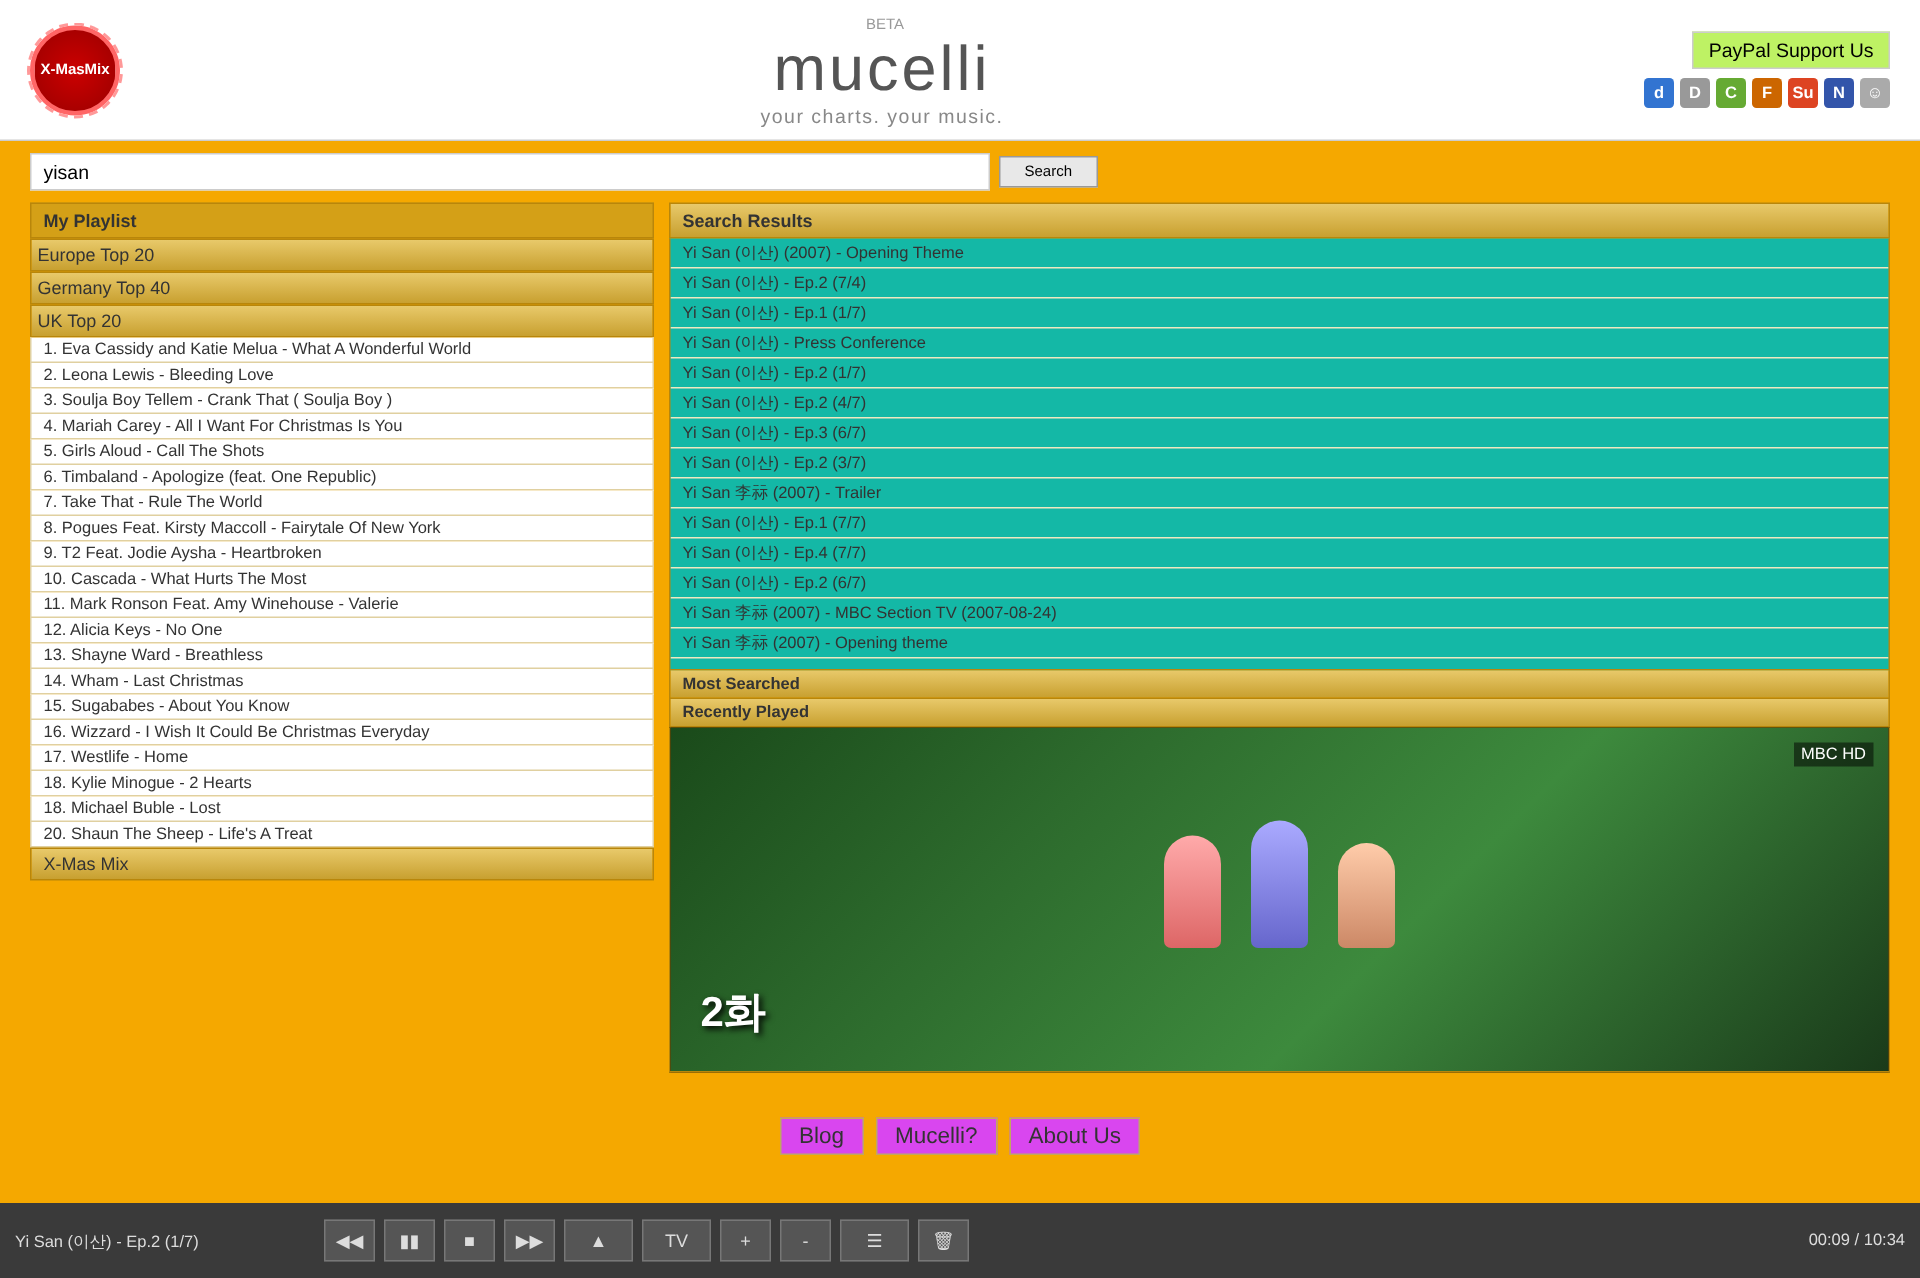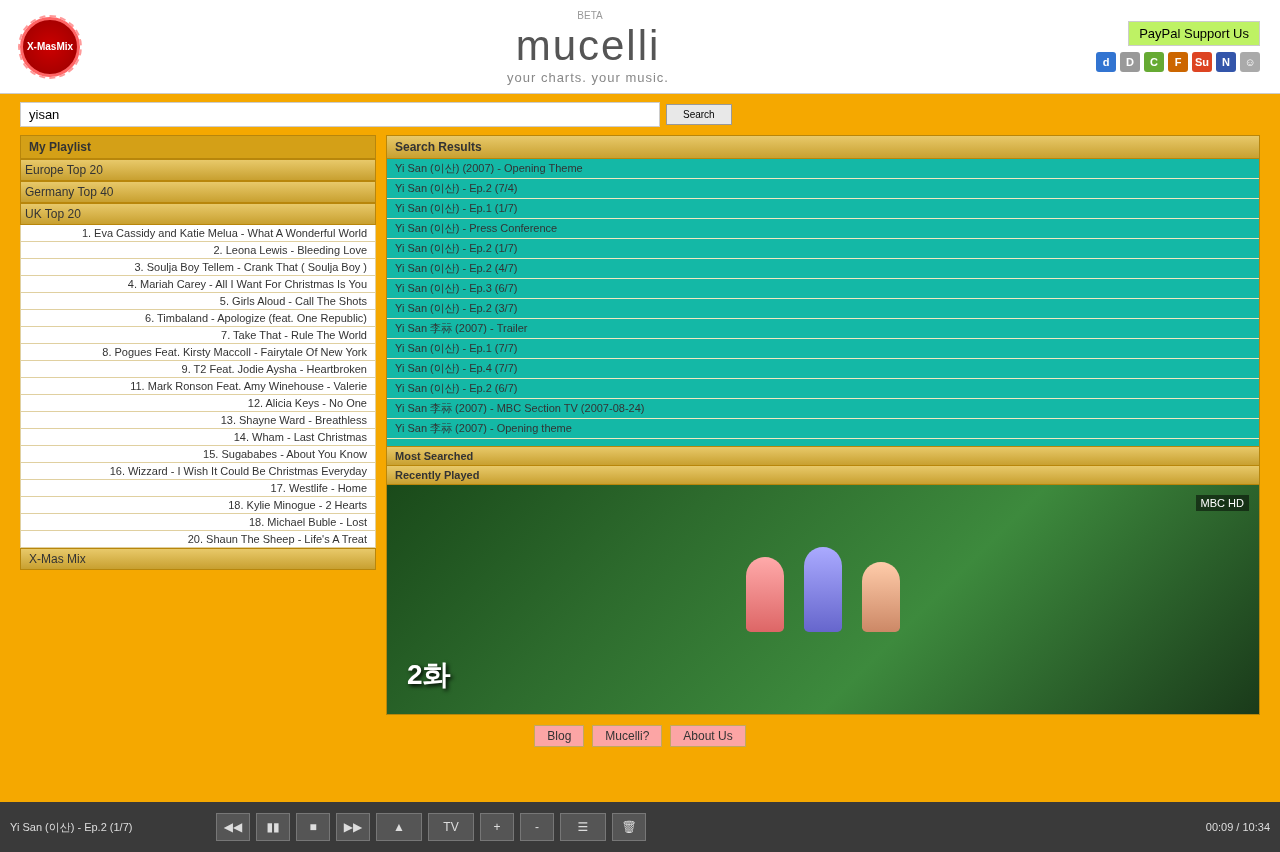--- a/index.html
+++ b/index.html
@@ -78,21 +78,21 @@
     }
 
     
     #main-content {
       display: flex;
       gap: 10px;
       padding: 0 20px;
     }
 
     
-    #left-panel { width: 356px; flex-shrink: 0; }
+    #left-panel { width: 416px; flex-shrink: 0; }
     .panel-header {
       background: #D4A017;
       border: 1px solid #b8860b;
       padding: 4px 8px;
       font-weight: bold;
       font-size: 12px;
       color: #333;
       cursor: pointer;
     }
     .chart-header {
@@ -104,21 +104,20 @@
       cursor: pointer;
     }
     .playlist-item {
       background: #fff;
       border: 1px solid #e0d0a0;
       border-top: none;
       padding: 2px 8px;
       font-size: 11px;
       color: #333;
       cursor: pointer;
-      text-align: right;
     }
 
     
     #right-panel { flex: 1; }
     .results-header {
       background: linear-gradient(to bottom, #e8c96a, #c8a030);
       border: 1px solid #b8860b;
       padding: 4px 8px;
       font-weight: bold;
       font-size: 12px;
@@ -200,27 +199,28 @@
     }
 
     
     #footer-links {
       display: flex;
       justify-content: center;
       gap: 8px;
       padding: 10px;
     }
     .footer-link {
-      background: #fca5a5;
+      background: #d946ef;
       border: 1px solid #c0a860;
       padding: 3px 12px;
-      font-size: 12px;
+      font-size: 15px;
       cursor: pointer;
       color: #333;
       text-decoration: none;
+      margin-top: 20px;
     }
 
     
     #player-bar {
       position: fixed;
       bottom: 0; left: 0; right: 0;
       background: #3a3a3a;
       padding: 4px 10px;
       display: flex;
       align-items: center;
@@ -325,20 +325,21 @@
     <div id="track-list">
         <div class="playlist-item">1. Eva Cassidy and Katie Melua - What A Wonderful World</div>
         <div class="playlist-item">2. Leona Lewis - Bleeding Love</div>
         <div class="playlist-item">3. Soulja Boy Tellem - Crank That ( Soulja Boy )</div>
         <div class="playlist-item">4. Mariah Carey - All I Want For Christmas Is You</div>
         <div class="playlist-item">5. Girls Aloud - Call The Shots</div>
         <div class="playlist-item">6. Timbaland - Apologize (feat. One Republic)</div>
         <div class="playlist-item">7. Take That - Rule The World</div>
         <div class="playlist-item">8. Pogues Feat. Kirsty Maccoll - Fairytale Of New York</div>
         <div class="playlist-item">9. T2 Feat. Jodie Aysha - Heartbroken</div>
+        <div class="playlist-item">10. Cascada - What Hurts The Most</div>
         <div class="playlist-item">11. Mark Ronson Feat. Amy Winehouse - Valerie</div>
         <div class="playlist-item">12. Alicia Keys - No One</div>
         <div class="playlist-item">13. Shayne Ward - Breathless</div>
         <div class="playlist-item">14. Wham - Last Christmas</div>
         <div class="playlist-item">15. Sugababes - About You Know</div>
         <div class="playlist-item">16. Wizzard - I Wish It Could Be Christmas Everyday</div>
         <div class="playlist-item">17. Westlife - Home</div>
         <div class="playlist-item">18. Kylie Minogue - 2 Hearts</div>
         <div class="playlist-item">18. Michael Buble - Lost</div>
         <div class="playlist-item">20. Shaun The Sheep - Life's A Treat</div>

